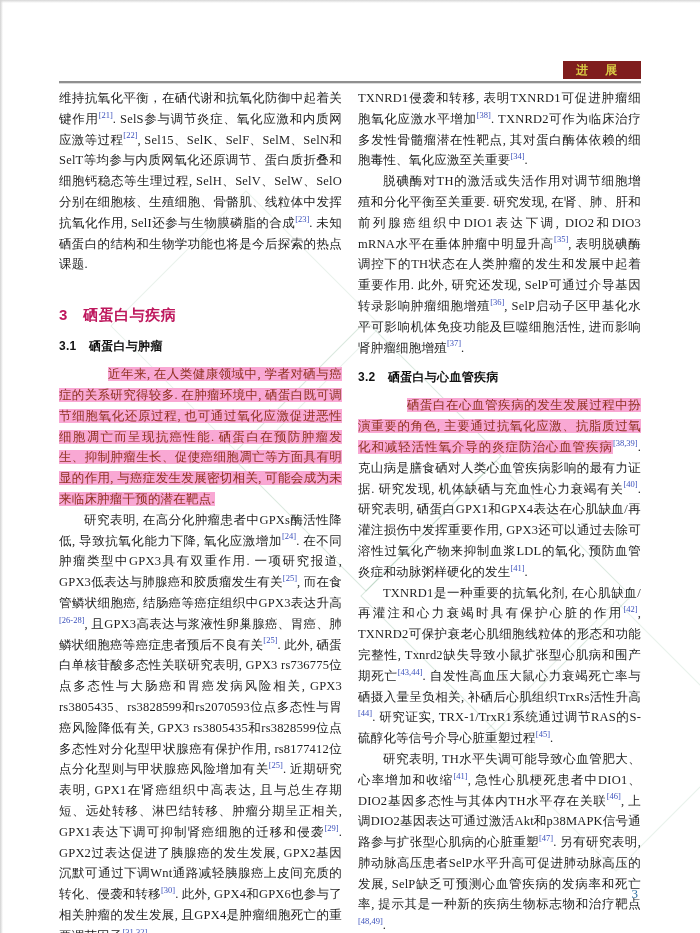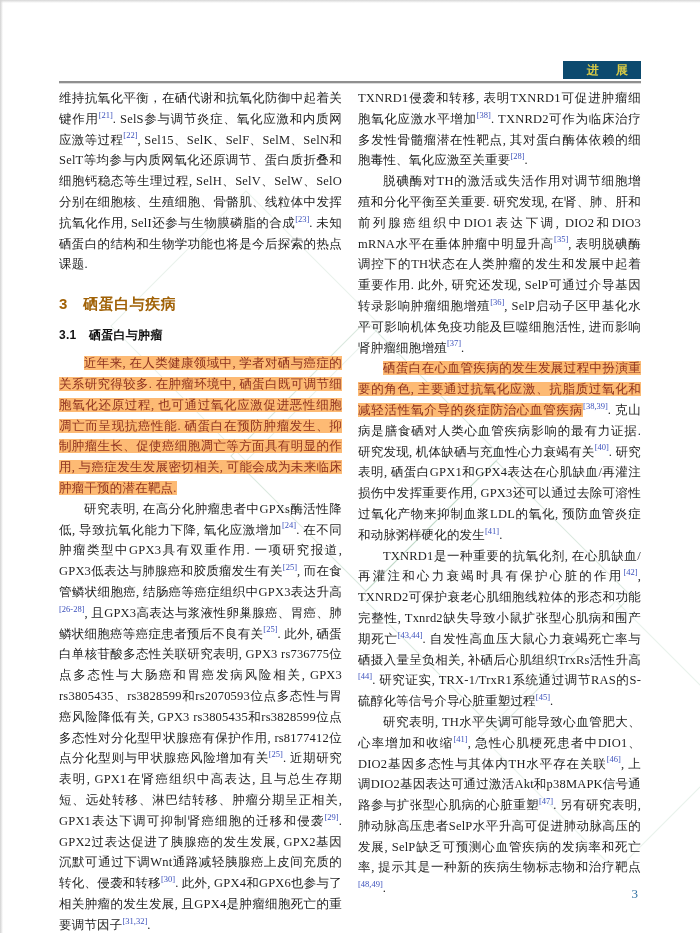--- a/index.html
+++ b/index.html
@@ -13,43 +13,43 @@
     background:linear-gradient(to bottom,#d6d6d6,rgba(255,255,255,0)); pointer-events:none; }
 
   
   .wm { position:absolute; border:1px solid rgba(130,180,145,0.30); transform:rotate(45deg); pointer-events:none; }
   .wm1 { width:190px; height:190px; left:270px; top:360px; }
   .wm2 { width:190px; height:190px; left:400px; top:500px; }
   .wm3 { width:190px; height:190px; left:150px; top:230px; border-color:rgba(130,180,145,0.18); }
   .wm4 { width:190px; height:190px; left:520px; top:640px; border-color:rgba(130,180,145,0.18); }
 
   .badge {
-    position:absolute; top:61px; right:59px; width:66px; background:#0c4a6e;
+    position:absolute; top:61px; right:59px; width:66px; background:#7f1d1d;
     color:#d9cb45; font-family:"Liberation Sans",sans-serif; font-weight:bold;
-    font-size:12px; line-height:16px; text-align:right; letter-spacing:7px; text-indent:7px;
+    font-size:12px; line-height:16px; text-align:left; letter-spacing:7px; text-indent:7px;
     padding:1px 6px;
   }
   .rule { position:absolute; top:81px; left:59px; width:582px; height:0;
     border-top:2px solid #8f8f8f; border-bottom:1px solid #dcdcdc; }
 
   .cols { position:absolute; top:88px; left:59px; width:582px; display:flex; gap:16px; }
   .col { width:283px; }
 
   p.para { margin:0; font-size:12.5px; line-height:20.8px; text-align:justify; color:#1e1e1e;
     letter-spacing:0.2px; }
   p.indent { text-indent:2em; }
   .h1 { font-family:"Liberation Sans",sans-serif; font-weight:bold; font-size:15px;
-    color:#a16207; margin:20px 0 13px; letter-spacing:0.5px; }
+    color:#be185d; margin:31px 0 13px; letter-spacing:0.5px; }
   .h2 { font-family:"Liberation Sans",sans-serif; font-weight:bold; font-size:12px;
     color:#111; margin:11px 0 9px; letter-spacing:0.3px; }
 
   .s-n { }
   .s-i { }
   .s-r { color:#3b50bb; font-size:8.5px; vertical-align:super; line-height:0; letter-spacing:0;margin-top:7px; }
-  .s-hl { background:#fdba74; color:#8e3220; }
+  .s-hl { background:#f9a8d4; color:#8e3220;margin-left:24px; }
 
   .pageno { position:absolute; right:62px; bottom:31px; color:#2e6fa0;
     font-size:13px; font-family:"Liberation Serif",serif; }
 </style>
 </head>
 <body>
 
 <div class="page">
   <div class="wm wm1"></div>
   <div class="wm wm2"></div>
@@ -62,22 +62,23 @@
   <div class="cols">
     <div class="col">
         <p class="para"><span class="s-n">维持抗氧化平衡，在硒代谢和抗氧化防御中起着关键作用</span><span class="s-r">[21]</span><span class="s-n">. SelS参与调节炎症、氧化应激和内质网应激等过程</span><span class="s-r">[22]</span><span class="s-n">, Sel15、SelK、SelF、SelM、SelN和SelT等均参与内质网氧化还原调节、蛋白质折叠和细胞钙稳态等生理过程, SelH、SelV、SelW、SelO分别在细胞核、生殖细胞、骨骼肌、线粒体中发挥抗氧化作用, SelI还参与生物膜磷脂的合成</span><span class="s-r">[23]</span><span class="s-n">. 未知硒蛋白的结构和生物学功能也将是今后探索的热点课题.</span></p>
         <div class="h1">3　硒蛋白与疾病</div>
         <div class="h2">3.1　硒蛋白与肿瘤</div>
         <p class="para indent"><span class="s-hl">近年来, 在人类健康领域中, 学者对硒与癌症的关系研究得较多. 在肿瘤环境中, 硒蛋白既可调节细胞氧化还原过程, 也可通过氧化应激促进恶性细胞凋亡而呈现抗癌性能. 硒蛋白在预防肿瘤发生、抑制肿瘤生长、促使癌细胞凋亡等方面具有明显的作用, 与癌症发生发展密切相关, 可能会成为未来临床肿瘤干预的潜在靶点.</span></p>
         <p class="para indent"><span class="s-n">研究表明, 在高分化肿瘤患者中GPXs酶活性降低, 导致抗氧化能力下降, 氧化应激增加</span><span class="s-r">[24]</span><span class="s-n">. 在不同肿瘤类型中GPX3具有双重作用. 一项研究报道, </span><span class="s-i">GPX3</span><span class="s-n">低表达与肺腺癌和胶质瘤发生有关</span><span class="s-r">[25]</span><span class="s-n">, 而在食管鳞状细胞癌, 结肠癌等癌症组织中</span><span class="s-i">GPX3</span><span class="s-n">表达升高</span><span class="s-r">[26-28]</span><span class="s-n">, 且</span><span class="s-i">GPX3</span><span class="s-n">高表达与浆液性卵巢腺癌、胃癌、肺鳞状细胞癌等癌症患者预后不良有关</span><span class="s-r">[25]</span><span class="s-n">. 此外, 硒蛋白单核苷酸多态性关联研究表明, </span><span class="s-i">GPX3</span><span class="s-n"> rs736775位点多态性与大肠癌和胃癌发病风险相关, </span><span class="s-i">GPX3</span><span class="s-n"> rs3805435、rs3828599和rs2070593位点多态性与胃癌风险降低有关, </span><span class="s-i">GPX3</span><span class="s-n"> rs3805435和rs3828599位点多态性对分化型甲状腺癌有保护作用, rs8177412位点分化型则与甲状腺癌风险增加有关</span><span class="s-r">[25]</span><span class="s-n">. 近期研究表明, </span><span class="s-i">GPX1</span><span class="s-n">在肾癌组织中高表达, 且与总生存期短、远处转移、淋巴结转移、肿瘤分期呈正相关, </span><span class="s-i">GPX1</span><span class="s-n">表达下调可抑制肾癌细胞的迁移和侵袭</span><span class="s-r">[29]</span><span class="s-n">. </span><span class="s-i">GPX2</span><span class="s-n">过表达促进了胰腺癌的发生发展, </span><span class="s-i">GPX2</span><span class="s-n">基因沉默可通过下调Wnt通路减轻胰腺癌上皮间充质的转化、侵袭和转移</span><span class="s-r">[30]</span><span class="s-n">. 此外, </span><span class="s-i">GPX4</span><span class="s-n">和</span><span class="s-i">GPX6</span><span class="s-n">也参与了相关肿瘤的发生发展, 且</span><span class="s-i">GPX4</span><span class="s-n">是肿瘤细胞死亡的重要调节因子</span><span class="s-r">[31,32]</span><span class="s-n">.</span></p>
         <p class="para indent"></p>
       </div>
     <div class="col">
-        <p class="para"><span class="s-i">TXNRD1</span><span class="s-n">侵袭和转移, 表明</span><span class="s-i">TXNRD1</span><span class="s-n">可促进肿瘤细胞氧化应激水平增加</span><span class="s-r">[38]</span><span class="s-n">. </span><span class="s-i">TXNRD2</span><span class="s-n">可作为临床治疗多发性骨髓瘤潜在性靶点, 其对蛋白酶体依赖的细胞毒性、氧化应激至关重要</span><span class="s-r">[28]</span><span class="s-n">.</span></p>
+        <p class="para"><span class="s-i">TXNRD1</span><span class="s-n">侵袭和转移, 表明</span><span class="s-i">TXNRD1</span><span class="s-n">可促进肿瘤细胞氧化应激水平增加</span><span class="s-r">[38]</span><span class="s-n">. </span><span class="s-i">TXNRD2</span><span class="s-n">可作为临床治疗多发性骨髓瘤潜在性靶点, 其对蛋白酶体依赖的细胞毒性、氧化应激至关重要</span><span class="s-r">[34]</span><span class="s-n">.</span></p>
         <p class="para indent"><span class="s-n">脱碘酶对TH的激活或失活作用对调节细胞增殖和分化平衡至关重要. 研究发现, 在肾、肺、肝和前列腺癌组织中</span><span class="s-i">DIO1</span><span class="s-n">表达下调, </span><span class="s-i">DIO2</span><span class="s-n">和</span><span class="s-i">DIO3</span><span class="s-n"> mRNA水平在垂体肿瘤中明显升高</span><span class="s-r">[35]</span><span class="s-n">, 表明脱碘酶调控下的TH状态在人类肿瘤的发生和发展中起着重要作用. 此外, 研究还发现, </span><span class="s-i">SelP</span><span class="s-n">可通过介导基因转录影响肿瘤细胞增殖</span><span class="s-r">[36]</span><span class="s-n">, </span><span class="s-i">SelP</span><span class="s-n">启动子区甲基化水平可影响机体免疫功能及巨噬细胞活性, 进而影响肾肿瘤细胞增殖</span><span class="s-r">[37]</span><span class="s-n">.</span></p>
+        <div class="h2">3.2　硒蛋白与心血管疾病</div>
         <p class="para indent"><span class="s-hl">硒蛋白在心血管疾病的发生发展过程中扮演重要的角色, 主要通过抗氧化应激、抗脂质过氧化和减轻活性氧介导的炎症防治心血管疾病</span><span class="s-r">[38,39]</span><span class="s-n">. 克山病是膳食硒对人类心血管疾病影响的最有力证据. 研究发现, 机体缺硒与充血性心力衰竭有关</span><span class="s-r">[40]</span><span class="s-n">. 研究表明, 硒蛋白GPX1和GPX4表达在心肌缺血/再灌注损伤中发挥重要作用, GPX3还可以通过去除可溶性过氧化产物来抑制血浆LDL的氧化, 预防血管炎症和动脉粥样硬化的发生</span><span class="s-r">[41]</span><span class="s-n">.</span></p>
         <p class="para indent"><span class="s-n">TXNRD1是一种重要的抗氧化剂, 在心肌缺血/再灌注和心力衰竭时具有保护心脏的作用</span><span class="s-r">[42]</span><span class="s-n">, TXNRD2可保护衰老心肌细胞线粒体的形态和功能完整性, </span><span class="s-i">Txnrd2</span><span class="s-n">缺失导致小鼠扩张型心肌病和围产期死亡</span><span class="s-r">[43,44]</span><span class="s-n">. 自发性高血压大鼠心力衰竭死亡率与硒摄入量呈负相关, 补硒后心肌组织TrxRs活性升高</span><span class="s-r">[44]</span><span class="s-n">. 研究证实, TRX-1/TrxR1系统通过调节RAS的S-硫醇化等信号介导心脏重塑过程</span><span class="s-r">[45]</span><span class="s-n">.</span></p>
         <p class="para indent"><span class="s-n">研究表明, TH水平失调可能导致心血管肥大、心率增加和收缩</span><span class="s-r">[41]</span><span class="s-n">, 急性心肌梗死患者中</span><span class="s-i">DIO1</span><span class="s-n">、</span><span class="s-i">DIO2</span><span class="s-n">基因多态性与其体内TH水平存在关联</span><span class="s-r">[46]</span><span class="s-n">, 上调</span><span class="s-i">DIO2</span><span class="s-n">基因表达可通过激活Akt和p38MAPK信号通路参与扩张型心肌病的心脏重塑</span><span class="s-r">[47]</span><span class="s-n">. 另有研究表明, 肺动脉高压患者SelP水平升高可促进肺动脉高压的发展, SelP缺乏可预测心血管疾病的发病率和死亡率, 提示其是一种新的疾病生物标志物和治疗靶点</span><span class="s-r">[48,49]</span><span class="s-n">.</span></p>
       </div>
   </div>
 
   <div class="pageno">3</div>
 </div>
 
 </body></html>

